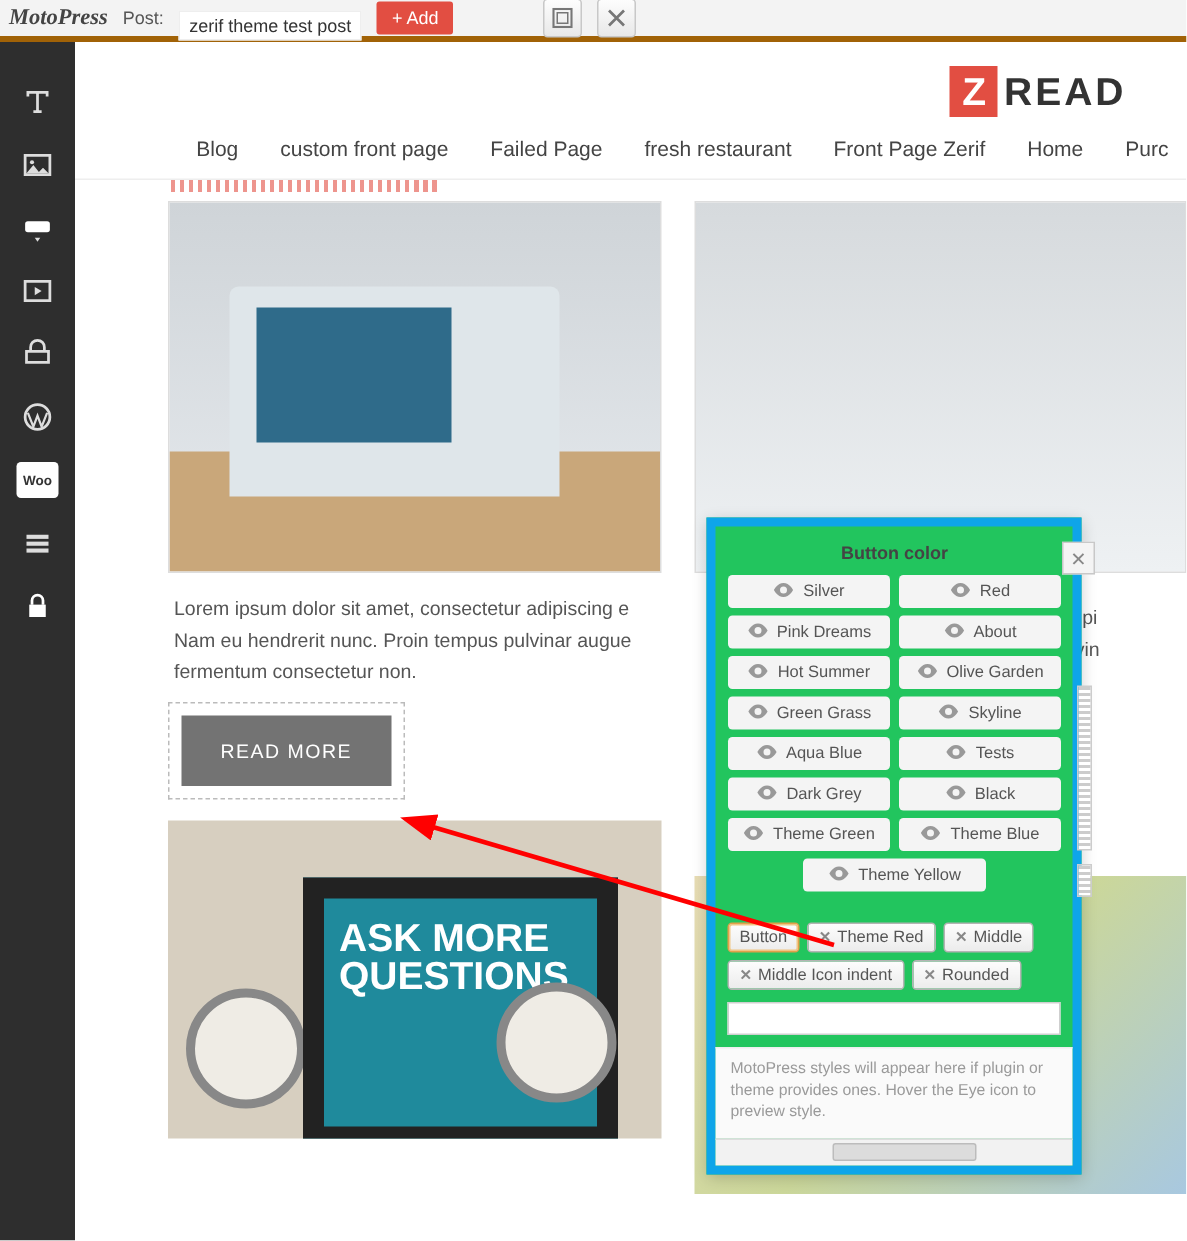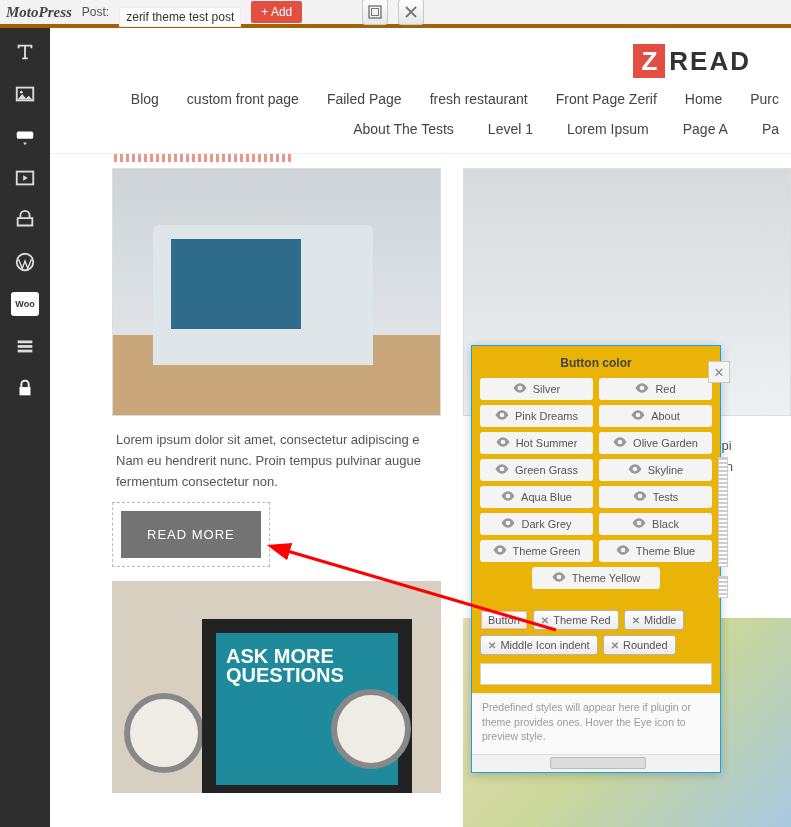--- a/index.html
+++ b/index.html
@@ -7,21 +7,21 @@
 
 
 .topbar { height: 28px; background: #f3f3f3; border-bottom: 4px solid #a16207; display: flex; align-items: center; padding: 0 6px; gap: 10px; }
 .logo { font-style: italic; font-weight: bold; font-size: 15px; color: #444; font-family: Georgia, serif; }
 .post-label { font-size: 12px; color: #555; }
 .post-name { font-size: 12px; color: #333; background: #fff; padding: 2px 6px; border: 1px solid #eee; margin-top: 10px; }
 .add-btn { background: #e24e42; color: #fff; border: none; padding: 4px 10px; font-size: 12px; border-radius: 2px; cursor: pointer; }
 .tb-icon { width: 26px; height: 26px; border: 1px solid #c8c8c8; border-radius: 3px; background: linear-gradient(#fdfdfd,#e8e8e8); display: flex; align-items: center; justify-content: center; color: #666; cursor: pointer; }
 
 
-.leftbar { position: absolute; left: 0; top: 28px; bottom: 0; width: 50px; background: #2e2e2e; display: flex; flex-direction: column; align-items: center; padding-top: 12px; gap: 18px; }
+.leftbar { position: absolute; left: 0; top: 28px; bottom: 0; width: 50px; background: #2e2e2e; display: flex; flex-direction: column; align-items: center; padding-top: 28px; gap: 18px; }
 .leftbar .tool { width: 28px; height: 24px; display: flex; align-items: center; justify-content: center; color: #ddd; cursor: pointer; }
 .leftbar svg { width: 22px; height: 22px; fill: #ddd; }
 
 
 .canvas { position: absolute; left: 50px; top: 28px; right: 0; bottom: 0; background: #fff; overflow: hidden; }
 .site-header { padding: 18px 0 6px; border-bottom: 1px solid #eee; }
 .brand { text-align: right; padding-right: 40px; }
 .brand .z { background: #e24e42; color: #fff; font-weight: bold; padding: 2px 8px; font-size: 26px; font-family: Arial; }
 .brand .rest { font-weight: bold; font-size: 26px; color: #333; letter-spacing: 2px; padding-left: 4px; }
 .nav { display: flex; justify-content: flex-end; gap: 28px; padding: 14px 12px 6px 0; font-size: 14px; color: #444; flex-wrap: wrap; }
@@ -33,30 +33,30 @@
 .cols { display: flex; gap: 22px; padding: 0 0 0 62px; }
 .col { flex: 1; }
 .img-ph { height: 248px; background: linear-gradient(#cfd4d8,#e6eaee); border: 1px solid #ddd; position: relative; overflow: hidden; }
 .desk { position: absolute; inset: auto 0 0 0; height: 80px; background: #c9a77a; }
 .laptop { position: absolute; left: 40px; bottom: 50px; width: 220px; height: 140px; background: #dfe6ea; border-radius: 6px 6px 0 0; }
 .laptop::after { content:""; position:absolute; left:18px; top:14px; width:130px; height:90px; background:#2f6b8a; }
 .txt { font-size: 13px; color: #555; line-height: 1.6; padding: 14px 4px 10px; }
 .btn-wrap { border: 1px dashed #bbb; padding: 8px; display: inline-block; }
 .read-btn { background: #737373; color: #fff; border: none; padding: 16px 26px; font-size: 13px; letter-spacing: 1px; cursor: pointer; }
 .img2 { margin-top: 14px; height: 212px; background: #d7cfc0; position: relative; overflow: hidden; }
-.poster { position:absolute; left:90px; top:38px; width:210px; height:180px; background:#1f8a9c; border:14px solid #222; color:#fff; font-weight:900; font-size:20px; line-height:.95; padding:14px 10px; font-family: Arial Black, Arial; }
+.poster { position:absolute; left:90px; top:38px; width:210px; height:180px; background:#1f8a9c; border:14px solid #222; color:#fff; font-weight:900; font-size:26px; line-height:.95; padding:14px 10px; font-family: Arial Black, Arial; }
 .clock { position:absolute; width:80px; height:80px; border:6px solid #888; border-radius:50%; background:#efece5; }
 .clock.l{ left:12px; top:112px; } .clock.r{ right:30px; top:108px; }
 
 .rcol .img-ph { background: linear-gradient(#d6dadd,#eef1f3); }
 .rtxt { font-size: 13px; color: #555; line-height: 1.6; padding: 20px 4px 0 212px; }
 .map { margin-top: 140px; height: 212px; background: linear-gradient(135deg,#e7dcb4,#cbd79a,#a8c8e0); }
 
 
-.popover { position: absolute; left: 471px; top: 345px; width: 250px; background: #eab308; border: 1px solid #0ea5e9; box-shadow: 0 2px 10px rgba(0,0,0,.2); font-size: 12px; color: #555; }
+.popover { position: absolute; left: 471px; top: 345px; width: 250px; background: #22c55e; border: 6px solid #0ea5e9; box-shadow: 0 2px 10px rgba(0,0,0,.2); font-size: 12px; color: #555; }
 .popover .inner { max-height: 264px; overflow-y: scroll; padding: 10px 8px 8px; }
 .po-title { text-align: center; font-weight: bold; color: #444; margin-bottom: 8px; font-size: 12px; }
 .color-grid { display: grid; grid-template-columns: 1fr 1fr; gap: 5px 6px; }
 .color-item { display: flex; align-items: flex-start; justify-content: center; gap: 6px; background: #f4f4f4; border-radius: 3px; padding: 5px 4px; font-size: 11px; color: #555; cursor: pointer; }
 .color-item.single { grid-column: 1 / -1; justify-self: center; width: 55%; }
 .eye { width: 14px; height: 10px; }
 .eye svg { width:14px; height:10px; fill:#999; }
 .size-title { text-align: right; font-weight: normal; margin: 21px 0 6px; }
 .tags { padding: 0 8px 8px; display: flex; flex-wrap: wrap; gap: 5px; }
 .tag { border: 1px solid #b4b4b4; background: linear-gradient(#fdfdfd,#ececec); border-radius: 3px; padding: 3px 7px; font-size: 11px; color: #555; display: inline-flex; align-items: center; gap: 4px; cursor: pointer; }
@@ -156,27 +156,20 @@
     </div>
     <div class="nav" id="nav1">
         <span>Blog</span>
         <span>custom front page</span>
         <span>Failed Page</span>
         <span>fresh restaurant</span>
         <span>Front Page Zerif</span>
         <span>Home</span>
         <span>Purc</span>
       </div>
-    <div class="nav2" id="nav2">
-        <span>About The Tests</span>
-        <span>Level 1</span>
-        <span>Lorem Ipsum</span>
-        <span>Page A</span>
-        <span>Pa</span>
-      </div>
   </div>
   <div class="squiggle"></div>
 
   <div class="cols">
     <div class="col">
       <div class="img-ph">
         <div class="desk"></div>
           <div class="laptop"></div>
       </div>
       <div class="txt">Lorem ipsum dolor sit amet, consectetur adipiscing e Nam eu hendrerit nunc. Proin tempus pulvinar augue fermentum consectetur non.</div>
@@ -312,21 +305,21 @@
       <span class="tag">
         <span class="x">✕</span>
         <span>Middle Icon indent</span>
       </span>
       <span class="tag">
         <span class="x">✕</span>
         <span>Rounded</span>
       </span>
     </div>
   <input class="taginput" style="">
-  <div class="hint">Predefined styles will appear here if plugin or theme provides ones. Hover the Eye icon to preview style.</div>
+  <div class="hint">MotoPress styles will appear here if plugin or theme provides ones. Hover the Eye icon to preview style.</div>
   <div class="hscroll">
       <div class="thumb"></div>
     </div>
 </div>
 
 <div class="close-po">✕</div>
 <div class="drag1"></div>
 <div class="drag2"></div>
 
 <svg class="arrow" style="left:266px; top:530px;" width="300" height="120">

